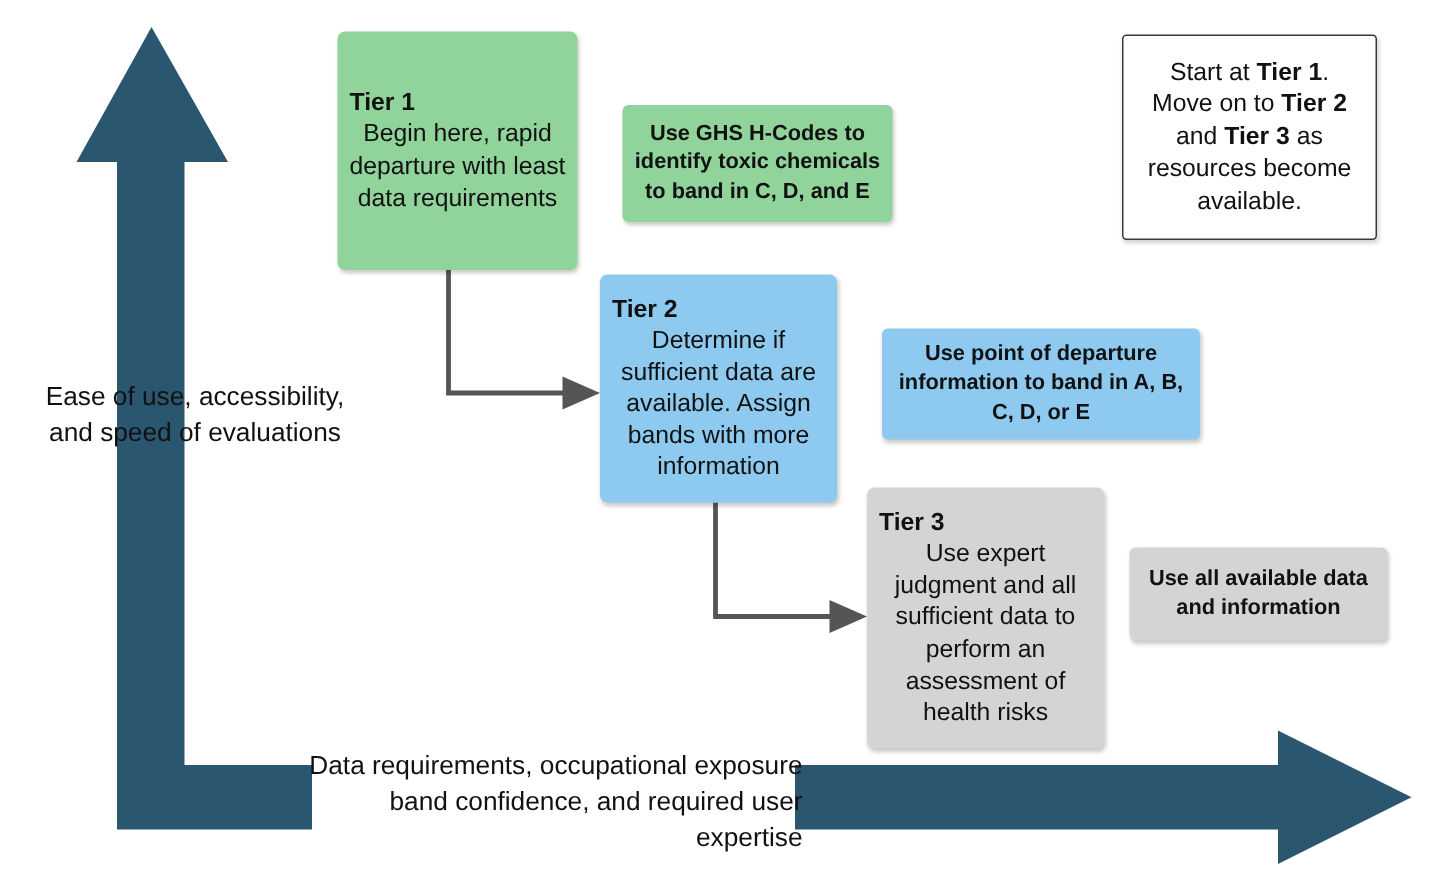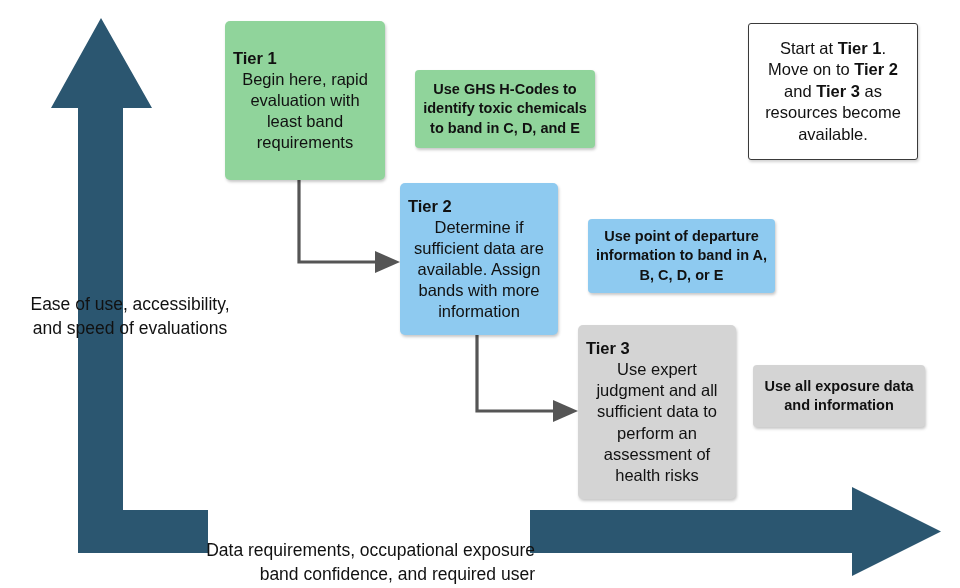--- a/index.html
+++ b/index.html
@@ -76,29 +76,28 @@
 
   
   .axis-label {
     position: absolute;
     text-align: center;
     color: #111111;
     font-family: "Liberation Sans", sans-serif;
     font-size: 17.5px;
     line-height: 1.38;
     white-space: pre-line;
-    margin-top: 40px;
   }
 
   
   #tier1-box   { left: 225px; top: 21px;  width: 160px; height: 159px; }
   #note1-box   { left: 415px; top: 70px;  width: 180px; height: 78px;  }
   #callout-box { left: 748px; top: 23px;  width: 170px; height: 137px; }
   #tier2-box   { left: 400px; top: 183px; width: 158px; height: 152px; }
-  #note2-box   { left: 588px; top: 219px; width: 187px; height: 74px;  }
+  #note2-box   { left: 588px; top: 219px; width: 212px; height: 74px;  }
   #tier3-box   { left: 578px; top: 325px; width: 158px; height: 174px; }
   #note3-box   { left: 753px; top: 365px; width: 172px; height: 62px;  }
 
   #ease-label  { left: 20px;  top: 252px; width: 220px; }
   #data-label  { left: 205px; top: 498px; width: 330px; text-align: right; }
 </style>
 </head>
 <body>
 
 <div id="canvas">
@@ -117,21 +116,21 @@
     </g>
 
     <g>
       <path d="M477,335 L477,411 L556,411" fill="none" stroke="#555555" stroke-width="3.2"></path>
       <polygon points="553,400 578,411 553,422" fill="#555555"></polygon>
     </g>
   </svg>
 
   <div class="box tier-box green" id="tier1-box">
     <div class="tier-title">Tier 1</div>
-    <div>Begin here, rapid evaluation with least band requirements</div>
+    <div>Begin here, rapid departure with least data requirements</div>
   </div>
 
   <div class="box note-box green" id="note1-box">
     <div>Use GHS H-Codes to identify toxic chemicals to band in C, D, and E</div>
   </div>
 
   <div class="box callout-box" id="callout-box">
     <div id="callout-text"><span>Start at </span><b>Tier 1</b><span>. Move on to </span><b>Tier 2</b><span> and </span><b>Tier 3</b><span> as resources become available.</span></div>
   </div>
 
@@ -143,20 +142,20 @@
   <div class="box note-box blue" id="note2-box">
     <div>Use point of departure information to band in A, B, C, D, or E</div>
   </div>
 
   <div class="box tier-box gray" id="tier3-box">
     <div class="tier-title">Tier 3</div>
     <div>Use expert judgment and all sufficient data to perform an assessment of health risks</div>
   </div>
 
   <div class="box note-box gray" id="note3-box">
-    <div>Use all exposure data and information</div>
+    <div>Use all available data and information</div>
   </div>
 
   <div class="axis-label" id="ease-label">Ease of use, accessibility, and speed of evaluations</div>
 
   <div class="axis-label" id="data-label">Data requirements, occupational exposure band confidence, and required user expertise</div>
 
 </div>
 
 </body></html>

